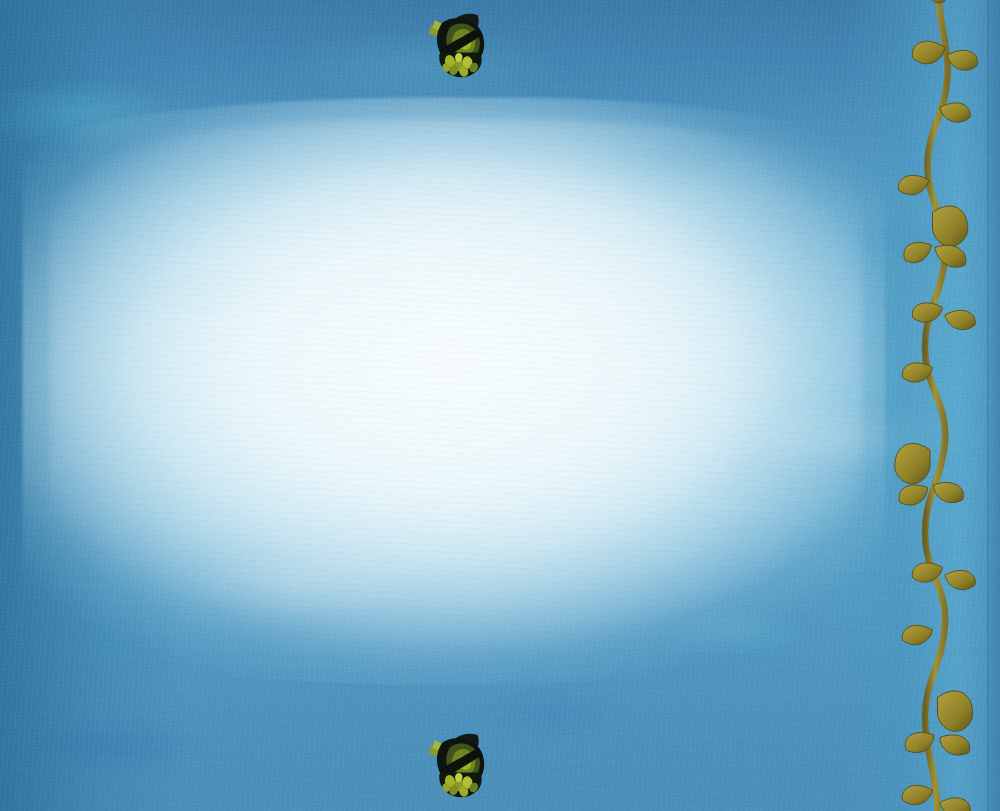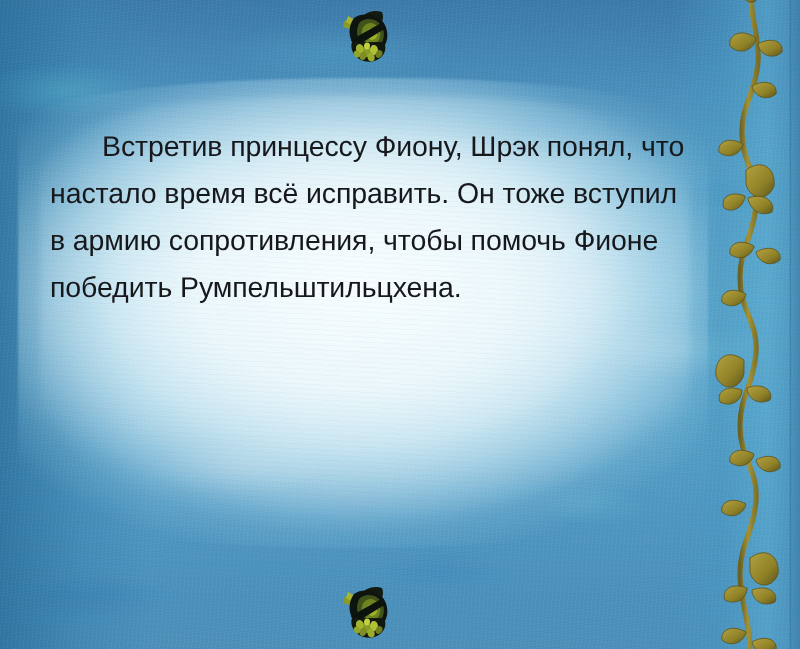--- a/index.html
+++ b/index.html
@@ -164,21 +164,20 @@
   <div class="bg-left"></div>
   <div class="bg-right"></div>
 
   <div class="panel"></div>
   <div class="panel-2"></div>
 
   <div class="grain"></div>
   <div class="grain-fine"></div>
 
   <div class="text-block">
-    <p class="para">Встретив принцессу Фиону, Шрэк понял, что настало время всё исправить. Он тоже вступил в армию сопротивления, чтобы помочь Фионе победить Румпельштильцхена.</p>
   </div>
 
   <svg class="ornament top" viewBox="0 0 62 62">
     <g>
       <path d="M9 16 L22 20 L20 27 L7 23 Z" fill="#8d9a26"></path>
       <path d="M12 12 L24 19 L21 24 L10 18 Z" fill="#a7b532"></path>
       <path d="M46 8 C40 6 33 7 28 11 L42 23 C47 19 48 13 46 8 Z" fill="#121a12"></path>
       <path d="M18 14 C12 22 12 33 18 41 C25 50 38 52 46 45 C53 38 53 26 47 18 C40 10 26 8 18 14 Z" fill="#0e1510"></path>
       <path d="M24 18 C20 24 20 32 24 38 C29 45 38 46 44 41 C49 36 49 27 45 21 C40 14 30 13 24 18 Z" fill="#41531a"></path>
       <path d="M28 22 C25 26 25 32 28 36 C32 41 38 41 42 37 C45 33 45 27 42 23 C38 18 32 18 28 22 Z" fill="#6d8421"></path>

